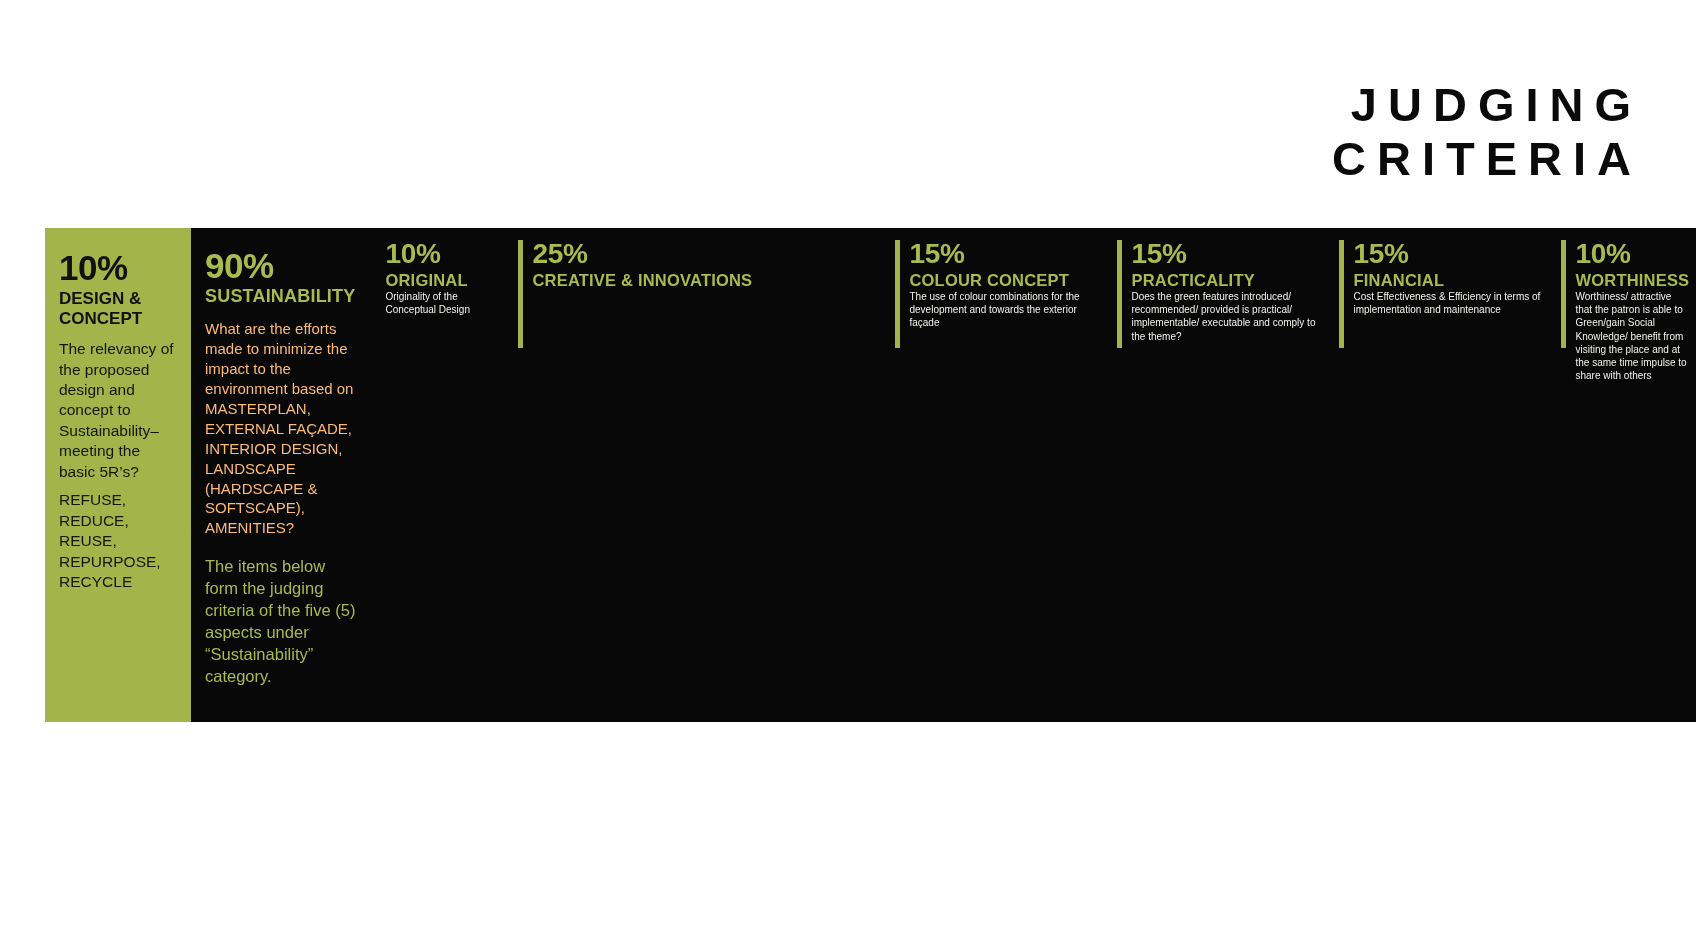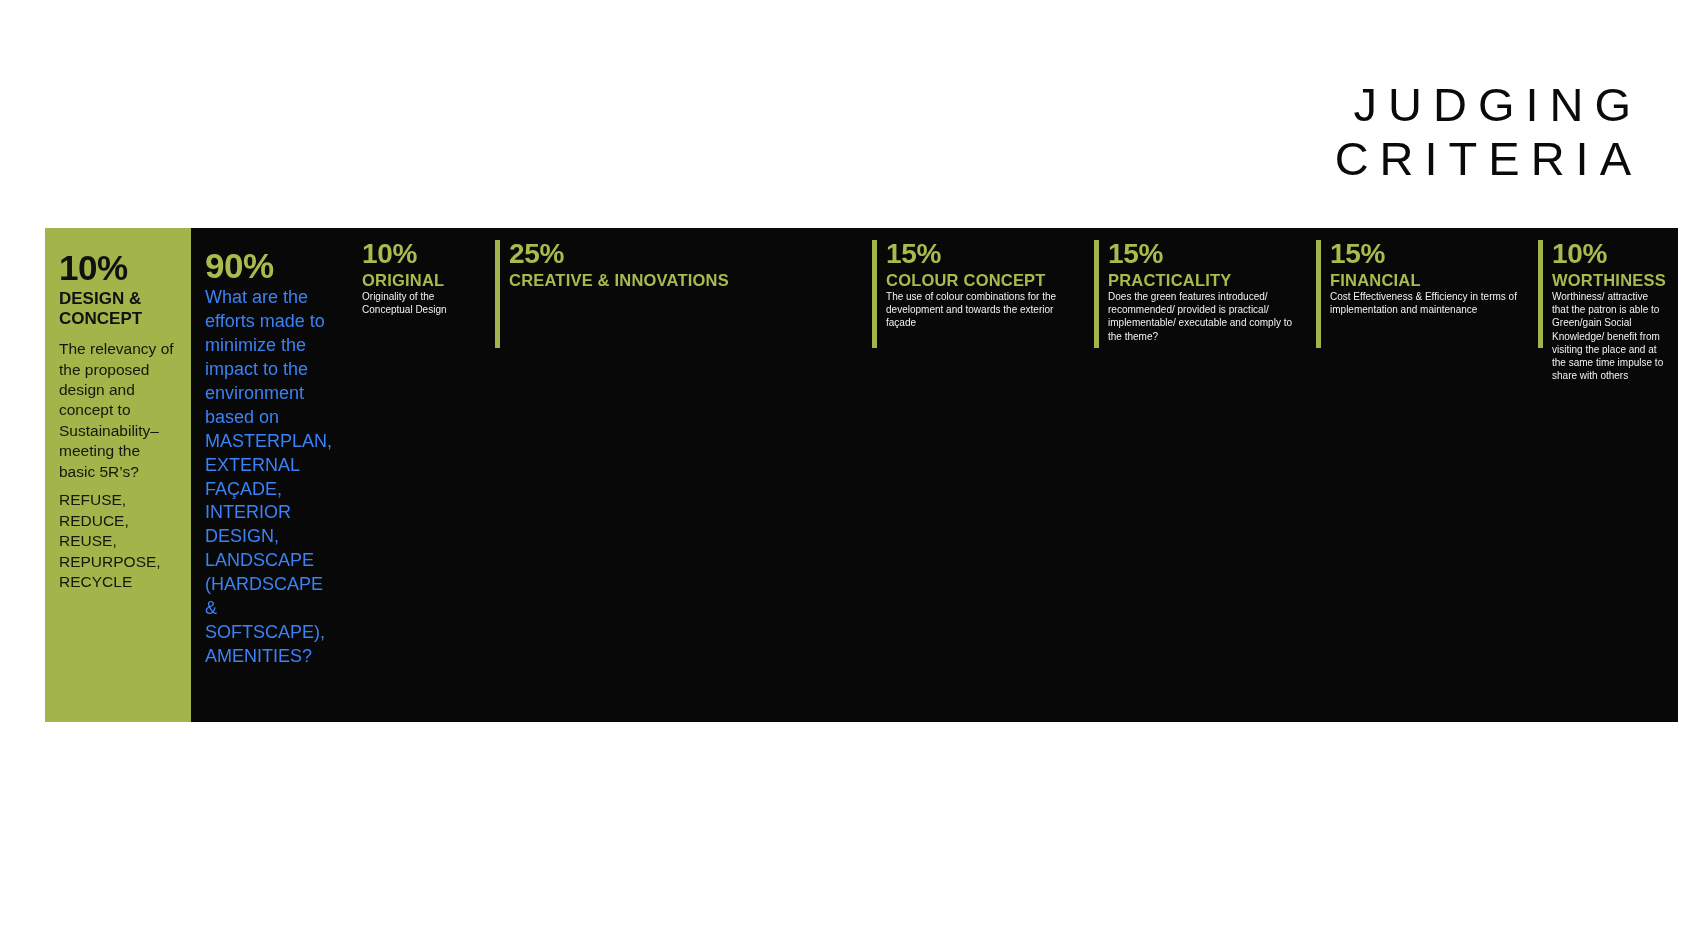--- a/index.html
+++ b/index.html
@@ -18,21 +18,21 @@
   
   #title-block {
     position: absolute;
     top: 78px;
     right: 54px;
     text-align: right;
     line-height: 1.15;
   }
   #title-block .title-line {
     font-family: "Liberation Sans", sans-serif;
-    font-weight: 400;
+    font-weight: 700;
     font-size: 47px;
     letter-spacing: 11px;
     color: #0a0a0a;
     display: block;
     white-space: nowrap;
   }
 
   
   #board {
     position: absolute;
@@ -103,22 +103,22 @@
     letter-spacing: -0.5px;
   }
   #sustain-header .ttl {
     font-size: 18px;
     font-weight: 700;
     color: #a9bb4e;
     letter-spacing: 0.2px;
     margin: 0 0 12px 0;
   }
   #sustain-header .q {
-    font-size: 18px;
-    color: #3b82f6;
+    font-size: 15px;
+    color: #fdba74;
     line-height: 1.33;
     margin: 0 0 18px 0;
     max-width: 1250px;
   }
   #sustain-header .note {
     font-size: 16.5px;
     color: #a9bb4e;
     line-height: 1.33;
     margin: 0;
   }
@@ -186,21 +186,23 @@
     <div class="pct">10%</div>
     <div class="ttl">DESIGN &amp; CONCEPT</div>
     <div class="body">The relevancy of the proposed design and concept to Sustainability–meeting the basic 5R’s?</div>
     <div class="rs">REFUSE, REDUCE, REUSE, REPURPOSE, RECYCLE</div>
   </div>
 
   <div id="sustain-panel">
 
     <div id="sustain-header">
       <div class="pct">90%</div>
+      <div class="ttl">SUSTAINABILITY</div>
       <div class="q">What are the efforts made to minimize the impact to the environment based on MASTERPLAN, EXTERNAL FAÇADE, INTERIOR DESIGN, LANDSCAPE (HARDSCAPE &amp; SOFTSCAPE), AMENITIES?</div>
+      <div class="note">The items below form the judging criteria of the five (5) aspects under “Sustainability” category.</div>
     </div>
 
     <div id="criteria-rule"></div>
 
     <div id="criteria-row">
         <div class="criteria-col no-divider" style="flex: 0 0 147px; width: 147px;">
           <div class="pct">10%</div>
           <div class="ttl">ORIGINAL</div>
           <div class="desc">Originality of the Conceptual Design</div>
         </div>

